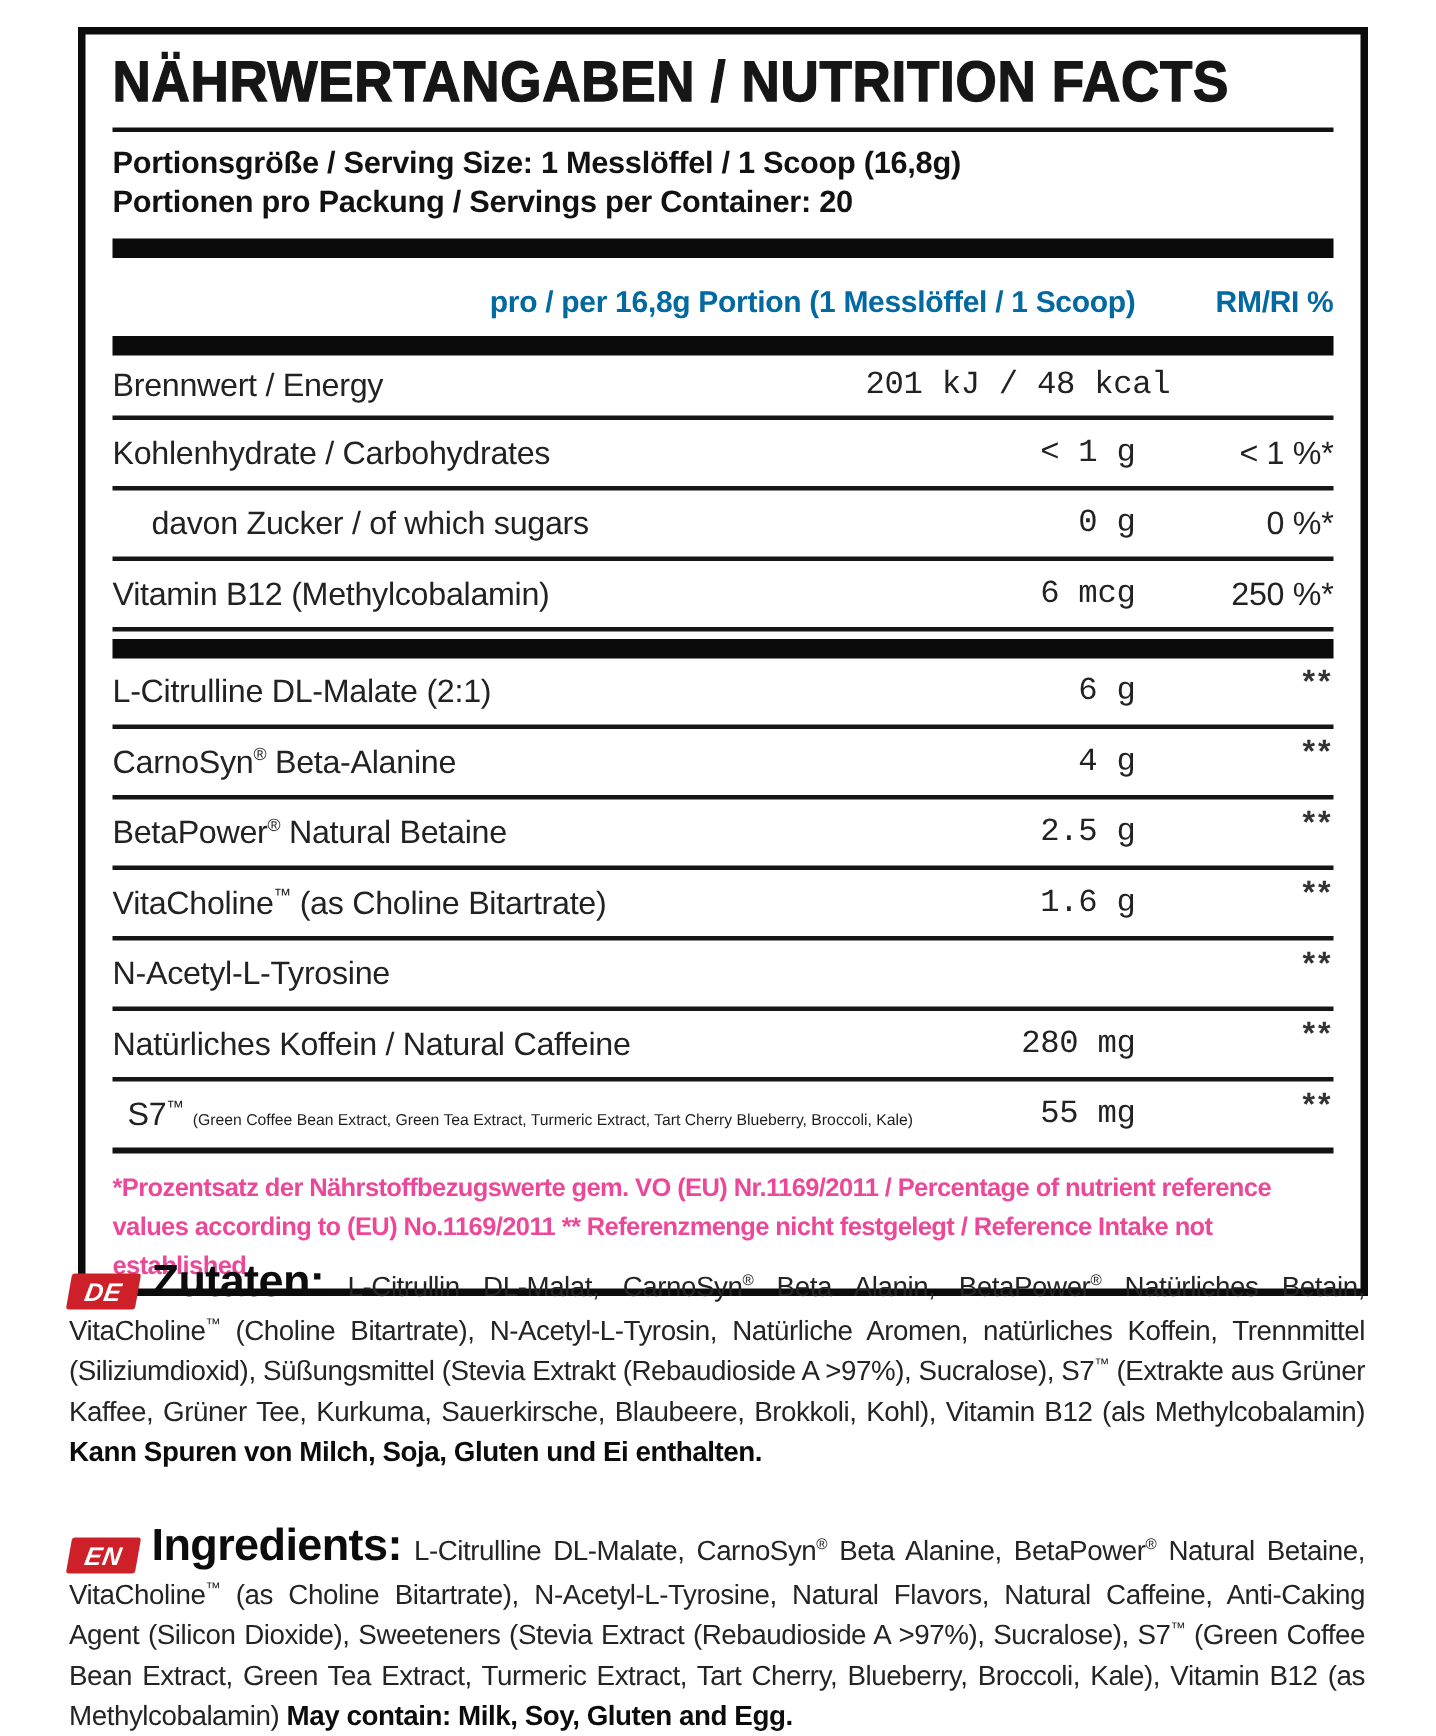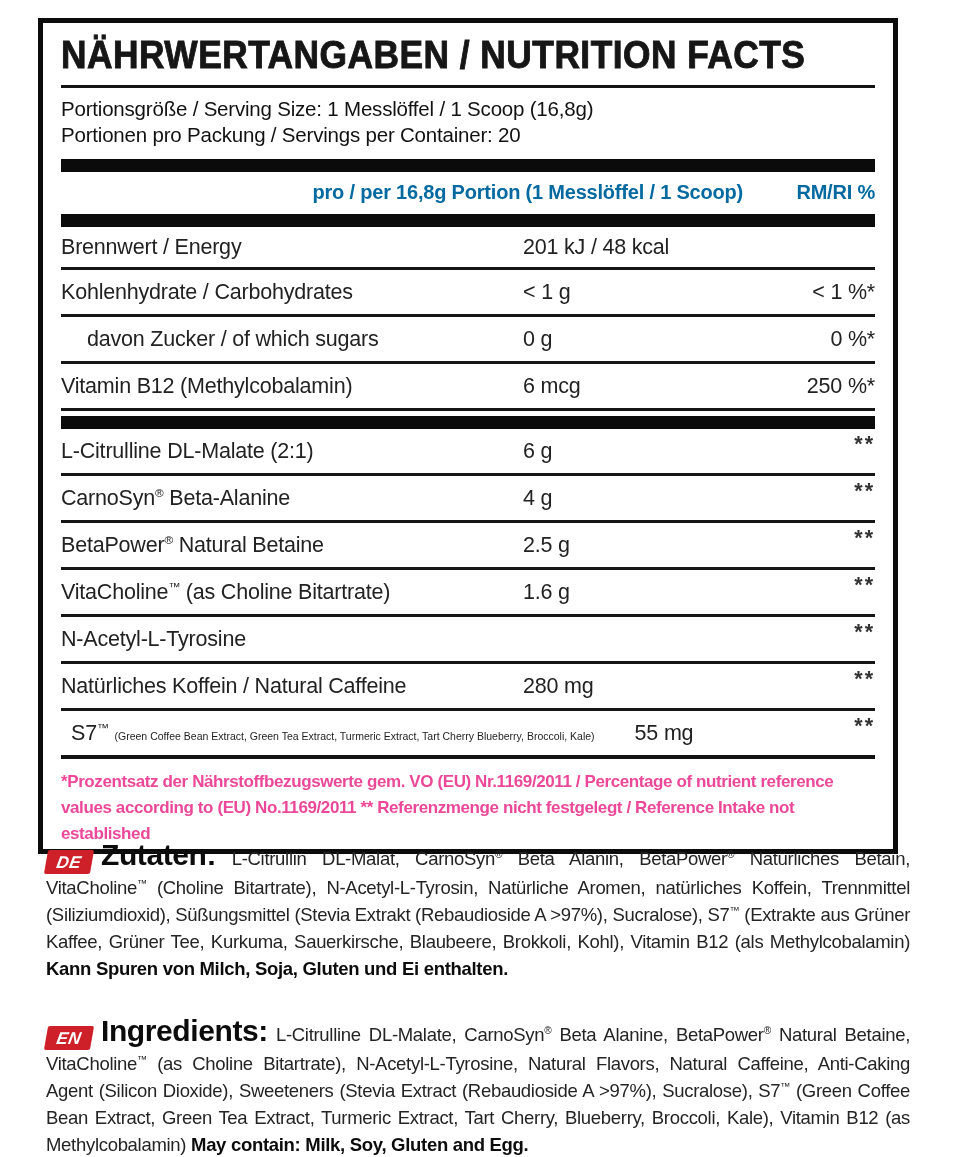--- a/index.html
+++ b/index.html
@@ -2,42 +2,42 @@
 <html><head>
 <meta charset="utf-8">
 <style>
   html,body{margin:0;padding:0;background:#ffffff;}
   .page{
     position:relative;width:957px;height:1157px;background:#fff;overflow:hidden;
     font-family:"Liberation Sans","DejaVu Sans",sans-serif;color:#1b1b1b;
   }
   
   .box{
-    position:absolute;left:38px;top:18px;width:860px;box-sizing:border-box;
+    position:absolute;left:52px;top:18px;width:860px;box-sizing:border-box;
     border:5px solid #0c0c0c;background:#fff;padding:0 18px;
   }
   .title{
     padding:11px 0 6px 0;font-size:38px;font-weight:bold;white-space:nowrap;
     letter-spacing:.5px;color:#161616;-webkit-text-stroke:.9px #161616;
     transform:scaleX(.93);transform-origin:left center;
   }
   .rule-thin{height:3px;background:#121212;margin:2px 0 8px 0;}
-  .serving{font-size:20.5px;font-weight:normal;line-height:26px;letter-spacing:-.2px;color:#121212;margin:2px 0 11px 0;}
+  .serving{font-size:20.5px;font-weight:bold;line-height:26px;letter-spacing:-.2px;color:#121212;margin:2px 0 11px 0;}
   .bar{height:13px;background:#0b0b0b;}
   .bar.gap-top{margin-top:5px;}
   .col-header{display:flex;align-items:flex-end;padding:9px 0 10px 0;font-weight:bold;font-size:20px;color:#0369a1;letter-spacing:-.2px;}
   .col-spacer{flex:1;}
-  .col-rm-header{width:132px;text-align:right;}
+  .col-rm-header{width:132px;text-align:right;margin-top:10px;}
   
-  .row{display:flex;align-items:center;min-height:44px;border-bottom:3px solid #161616;font-size:21.5px;letter-spacing:-.2px;color:#222;gap:40px;}
+  .row{display:flex;align-items:center;min-height:44px;border-bottom:3px solid #161616;font-size:21.5px;letter-spacing:-.2px;color:#222;}
   #macro-rows .row:first-child{min-height:40px;}
   #active-rows .row:last-child{border-bottom:none;margin-left:10px;}
   .row-name{flex:1;display:flex;align-items:baseline;}
   .row-name.indent{padding-left:26px;}
-  .row-amount{width:180px;text-align:left;white-space:nowrap;}
+  .row-amount{width:180px;text-align:right;white-space:nowrap;font-family:Liberation Mono, monospace;}
   .row.s7 .row-amount{width:100px;}
   .row-rm{width:132px;text-align:right;white-space:nowrap;}
   .row-rm.stars{align-self:flex-start;padding-top:3px;letter-spacing:2px;font-weight:bold;color:#333;}
   .row-small{font-size:10.5px;letter-spacing:0;color:#1e1e1e;margin-left:6px;white-space:nowrap;}
   sup{font-size:55%;line-height:0;}
   .rule-mid{height:4px;background:#121212;margin-top:0;}
   .footnote{padding:10px 0 2px 0;font-size:17px;font-weight:bold;line-height:26px;letter-spacing:-.4px;color:#ec4899;}
   
   .para{
     position:absolute;left:46px;width:864px;font-size:18.5px;line-height:27px;

